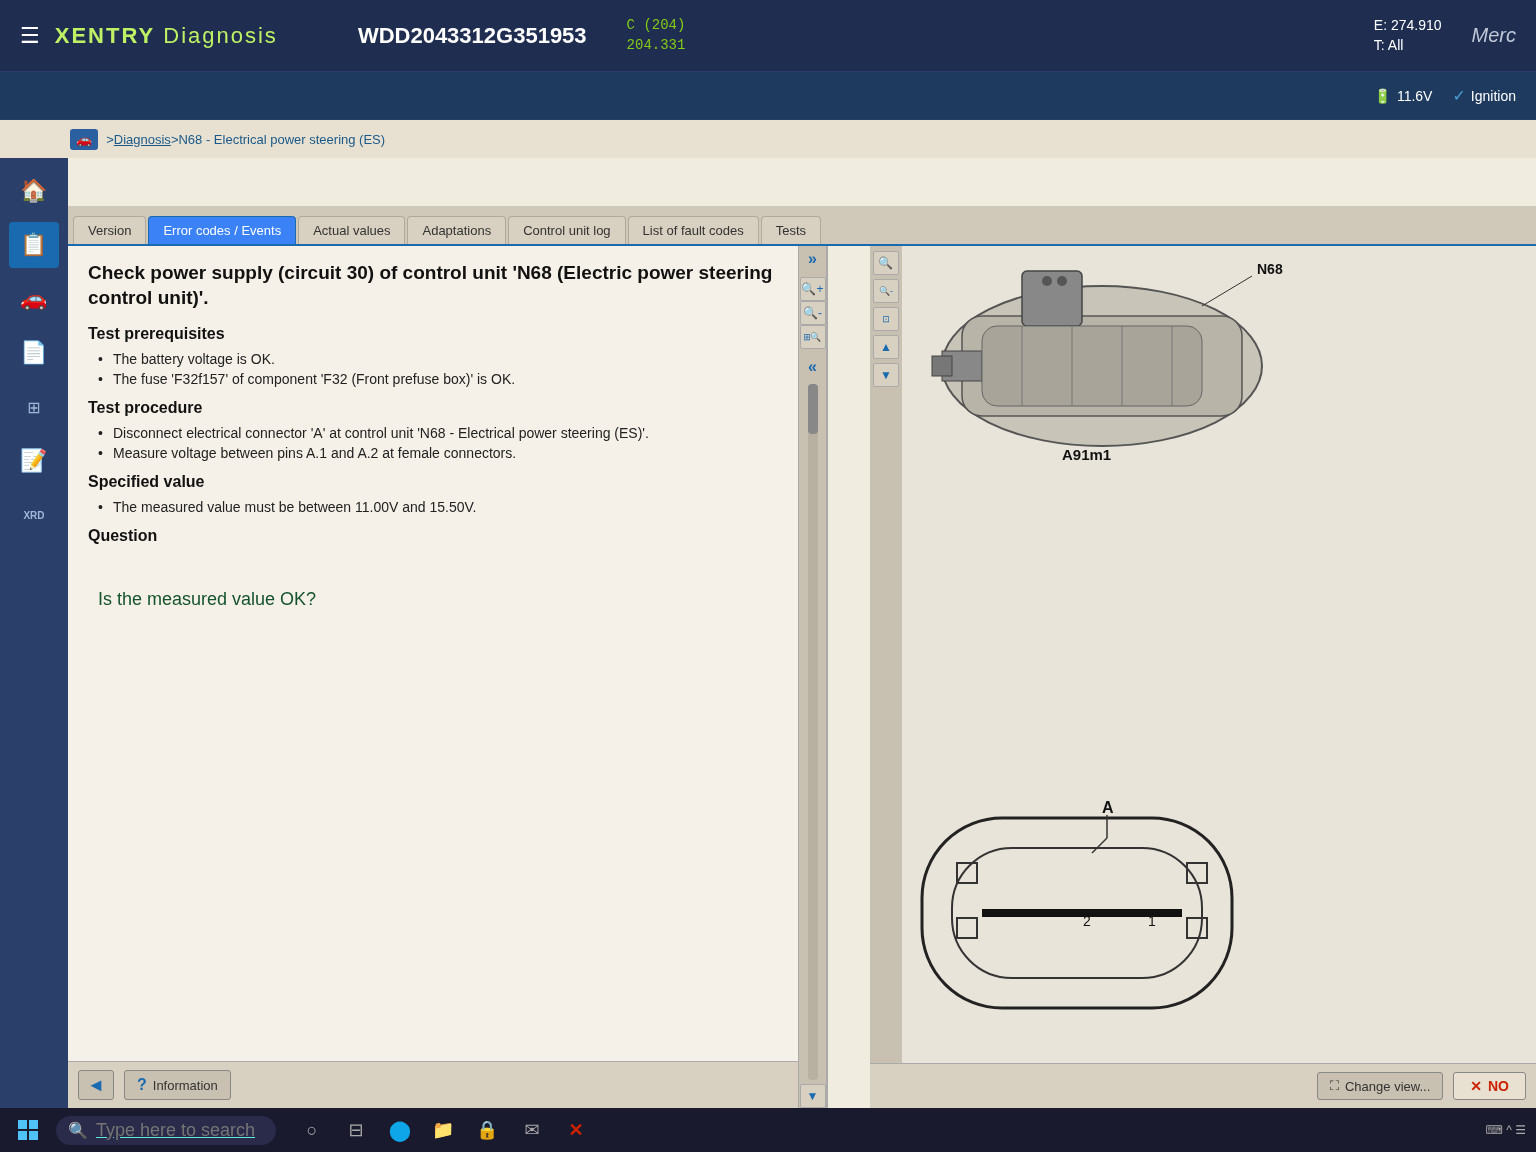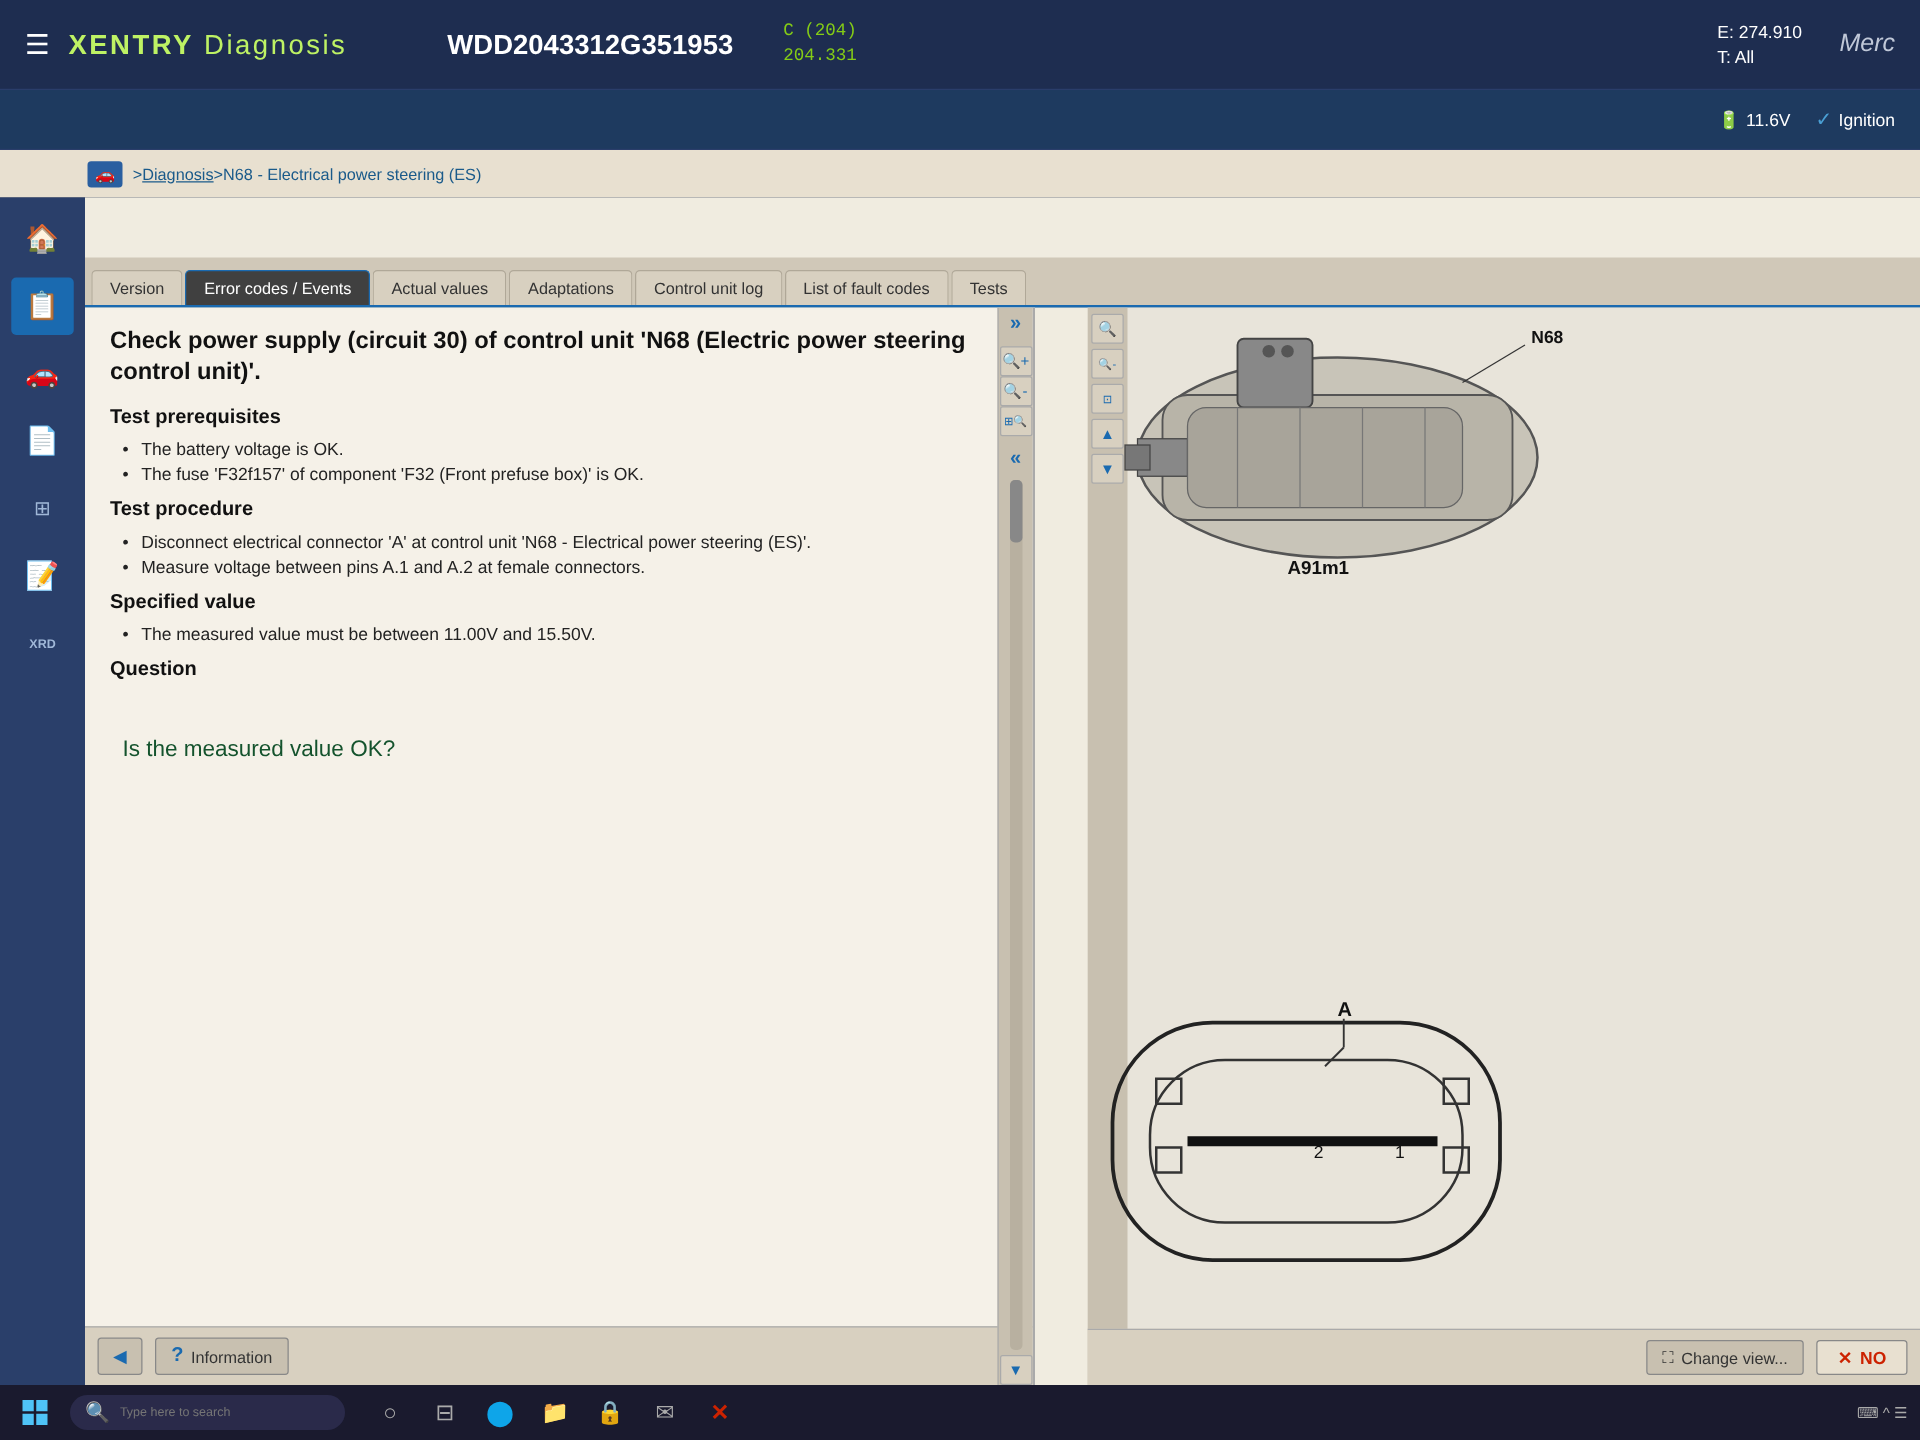--- a/index.html
+++ b/index.html
@@ -174,21 +174,21 @@
       cursor: pointer;
       border: 1px solid #b0a898;
       border-bottom: none;
       background: #d8d0c0;
       color: #333;
       margin-right: 2px;
       border-radius: 4px 4px 0 0;
       white-space: nowrap;
     }
     .tab.active {
-      background: #404040;
+      background: #3b82f6;
       color: white;
       border-color: #1a6ab0;
     }
 
     
     .section-header {
       background: #2a3f6a;
       color: white;
       padding: 6px 12px;
       font-size: 14px;
@@ -406,23 +406,24 @@
       background: #2a2a4a;
       border-radius: 20px;
       padding: 4px 12px;
       gap: 8px;
       flex: 0 0 220px;
     }
     .taskbar-search input {
       background: none;
       border: none;
       outline: none;
-      color: #d946ef;
-      font-size: 10px;
+      color: #5eead4;
+      font-size: 18px;
       width: 160px;
+      text-decoration: underline;
     }
 
     .taskbar-icons {
       display: flex;
       gap: 12px;
       margin-left: 10px;
     }
     .taskbar-icon {
       width: 32px;
       height: 32px;
@@ -463,20 +464,21 @@
       border-radius: 2px;
       display: flex;
       align-items: center;
       justify-content: center;
       cursor: pointer;
       font-size: 12px;
       color: #1a6ab0;
     }
 
     .right-panel-inner {
+      margin-left: 32px;
       height: 100%;
       position: relative;
     }
 
     
     .motor-image {
       position: absolute;
       top: 10px;
       left: 20px;
       width: 380px;

